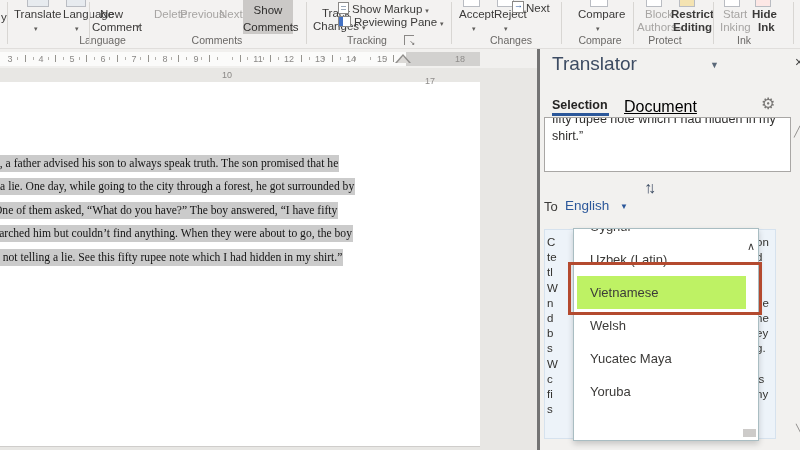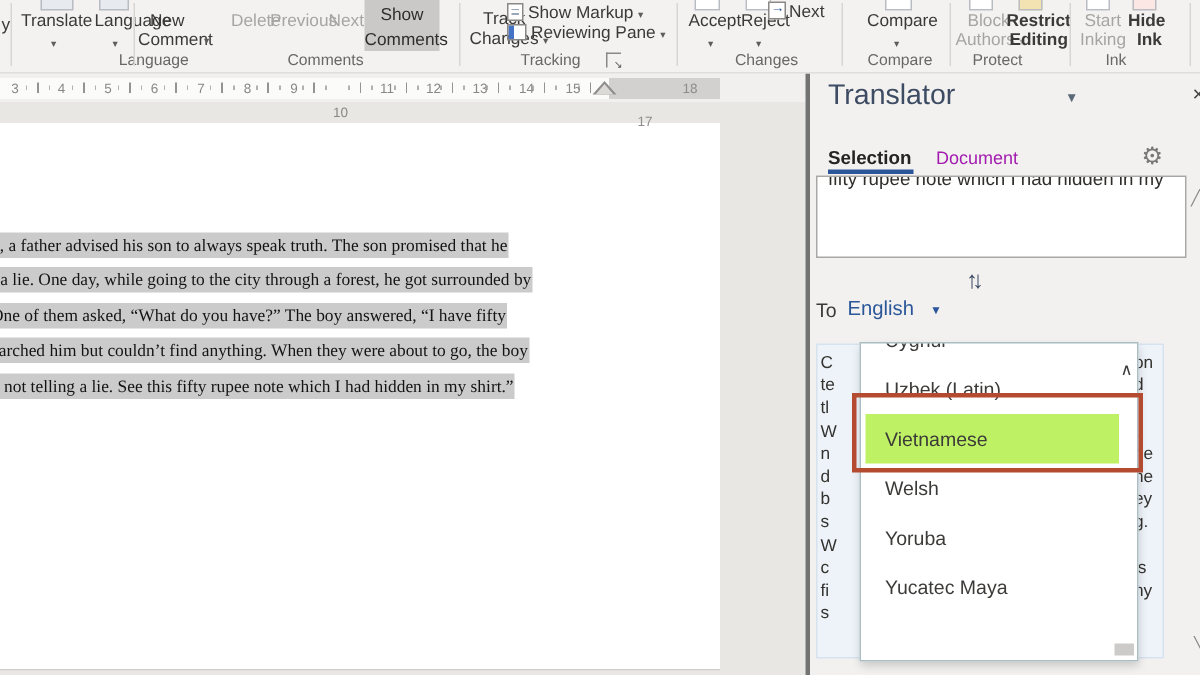--- a/index.html
+++ b/index.html
@@ -43,21 +43,21 @@
     font-family:"Liberation Serif",serif;font-size:11.6px;line-height:23.4px;color:#141414;white-space:nowrap;}
   #doc-text span{background:#cbcbcb;padding:2px 1px;}
 
   
   #pane{left:537px;top:48px;width:263px;height:402px;background:#f2f1ef;border-left:3px solid #737373;z-index:10;}
   #pane-title{position:absolute;left:12px;top:5px;font-size:19px;color:#3d4c63;}
   #pane-caret{position:absolute;left:170px;top:12px;font-size:9px;color:#5a6878;}
   #pane-close{position:absolute;left:255px;top:6px;font-size:14px;color:#444;}
   #tab-sel{position:absolute;left:12px;top:50px;font-size:12.5px;font-weight:600;color:#252423;}
   #tab-sel-underline{position:absolute;left:12px;top:65px;width:57px;height:3px;background:#2b579a;}
-  #tab-doc{position:absolute;left:84px;top:50px;font-size:12px;color:#a21caf;}
+  #tab-doc{position:absolute;left:84px;top:50px;font-size:16px;color:#000000;text-decoration:underline;}
   #gear{position:absolute;left:221px;top:46px;font-size:16px;color:#797775;}
   #src-box{position:absolute;left:4px;top:69px;width:245px;height:53px;background:#fff;border:1px solid #a9a7a5;overflow:hidden;}
   #src-box .inner{margin-top:-7px;padding:0 7px;font-size:12.5px;line-height:17px;color:#2f2e2d;}
   #speaker-mark{position:absolute;left:254px;top:78px;font-size:10px;color:#8a8886;}
   #swap{position:absolute;left:104px;top:131px;font-size:16px;color:#3d4c63;letter-spacing:-4px;font-weight:bold;}
   #to-label{position:absolute;left:4px;top:151px;font-size:13px;color:#3b3a39;}
   #to-value{position:absolute;left:25px;top:150px;font-size:13.5px;color:#2b579a;}
   #to-caret{position:absolute;left:80px;top:154px;font-size:8px;color:#2b579a;}
   #result-box{position:absolute;left:4px;top:181px;width:230px;height:208px;background:#edf3f9;border:1px solid #d6e2ee;}
   .frag{display:block;height:15.2px;font-size:11.5px;line-height:15.2px;color:#33322f;}
@@ -195,20 +195,21 @@
     <span id="pane-close">×</span>
 
     <span id="tab-sel">Selection</span>
     <div id="tab-sel-underline"></div>
     <span id="tab-doc">Document</span>
     <span id="gear">⚙</span>
 
     <div id="src-box">
       <div class="inner">
         <div>fifty rupee note which I had hidden in my</div>
+        <div>shirt.”</div>
       </div>
     </div>
     <span id="speaker-mark">╱</span>
 
     <span id="swap">↑↓</span>
 
     <span id="to-label">To</span>
     <span id="to-value">English</span>
     <span id="to-caret">▼</span>
 
@@ -240,22 +241,22 @@
       <span class="frag">is</span>
       <span class="frag">ny</span>
       <span class="frag"></span>
     </div>
 
     <div id="dropdown">
       <div class="dd-item clip">Uyghur</div>
       <div class="dd-item">Uzbek (Latin)</div>
       <div class="dd-item sel">Vietnamese</div>
       <div class="dd-item">Welsh</div>
+      <div class="dd-item">Yucatec Maya</div>
       <div class="dd-item">Yoruba</div>
-      <div class="dd-item">Yucatec Maya</div>
       <span id="dd-up">∧</span>
       <div id="dd-thumb"></div>
     </div>
 
     <div id="red-box"></div>
     <span id="pane-scroll-mark">╲</span>
   </div>
 
 </div>
 

